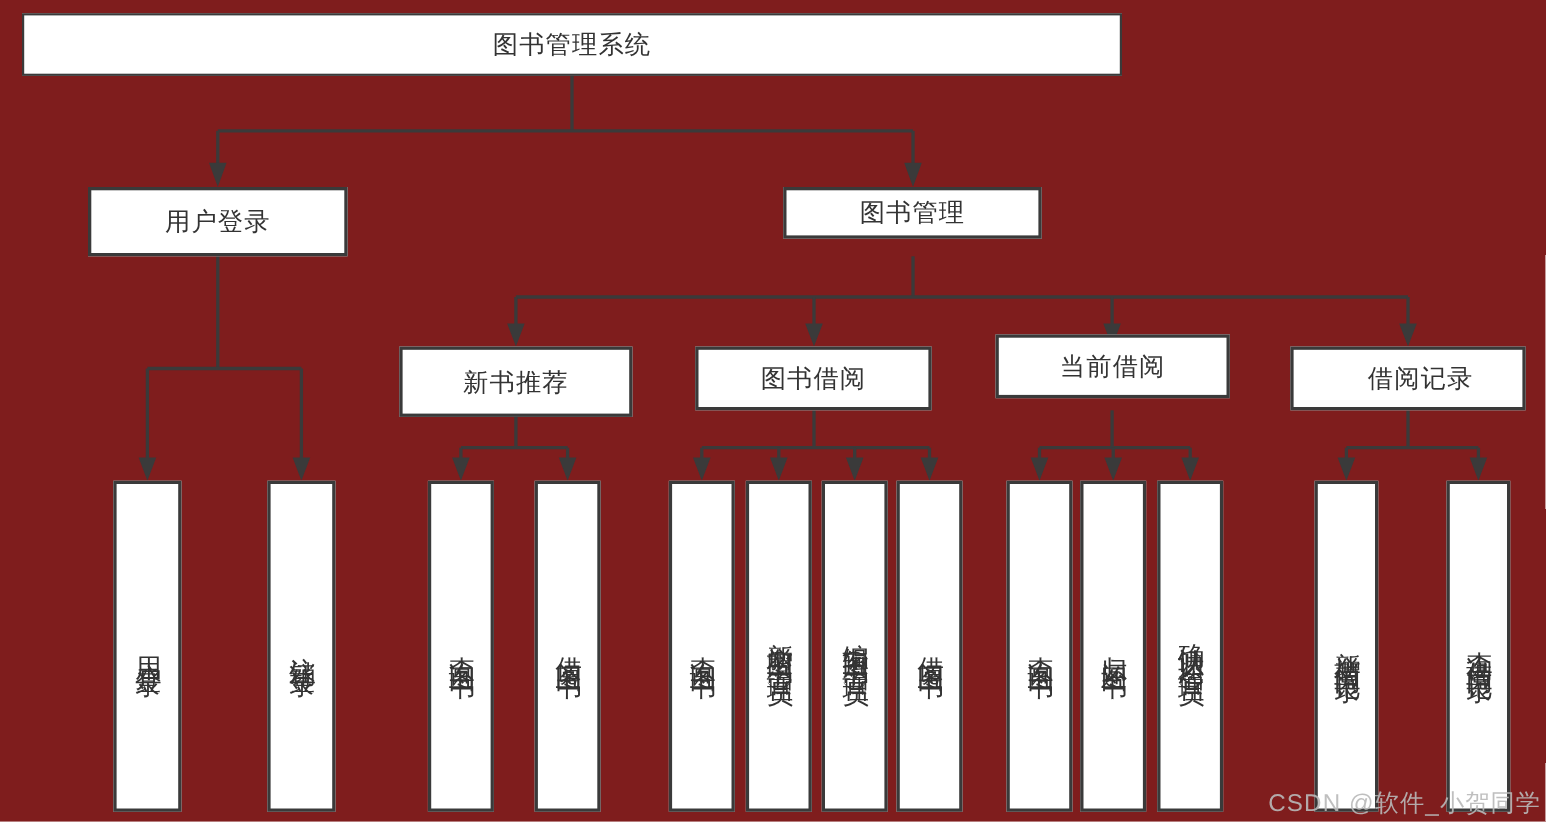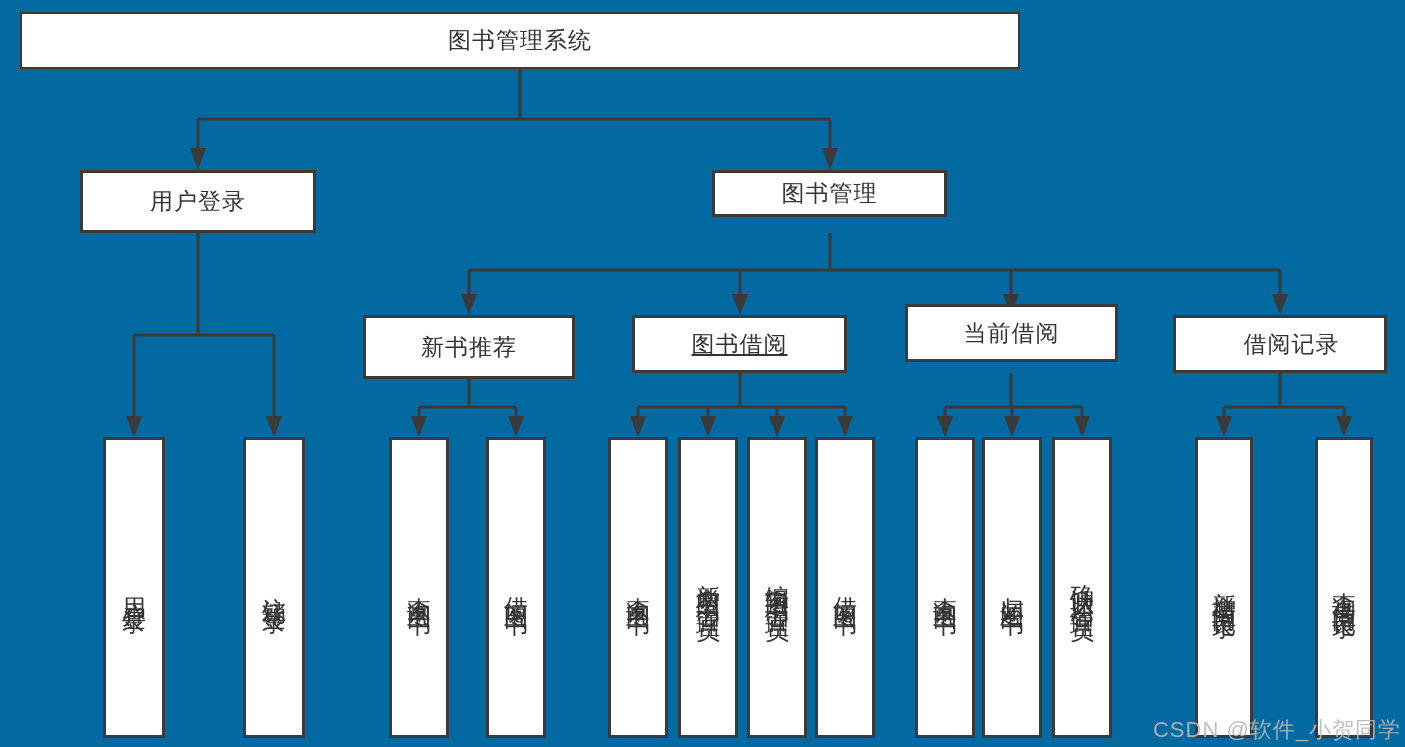--- a/index.html
+++ b/index.html
@@ -5,21 +5,21 @@
   html, body {
     margin: 0;
     padding: 0;
     background: #ffffff;
     font-family: "Liberation Sans", "DejaVu Sans", sans-serif;
   }
   #stage {
     position: relative;
     width: 1405px;
     height: 747px;
-    background: #0369a1;
+    background: #7f1d1d;
     overflow: hidden;
   }
   #connectors {
     position: absolute;
     left: 0; top: 0;
     width: 1405px;
     height: 747px;
     z-index: 1;
   }
   .box {
@@ -142,21 +142,21 @@
   <div class="box" style="left:80px; top:170px; width:236px; height:63px;">
     <span class="hlabel">用户登录</span>
   </div>
   <div class="box" style="left:712px; top:170px; width:235px; height:47px;">
     <span class="hlabel">图书管理</span>
   </div>
 
   <div class="box" style="left:363px; top:315px; width:212px; height:64px;">
     <span class="hlabel">新书推荐</span>
   </div>
-  <div class="box" style="left:632px; top:315px; width:215px; height:58px;text-decoration:underline;">
+  <div class="box" style="left:632px; top:315px; width:215px; height:58px;">
     <span class="hlabel">图书借阅</span>
   </div>
   <div class="box" style="left:905px; top:304px; width:213px; height:58px;">
     <span class="hlabel">当前借阅</span>
   </div>
   <div class="box" style="left:1173px; top:315px; width:214px; height:58px;padding-left:23px;">
     <span class="hlabel">借阅记录</span>
   </div>
 
   <div class="box" style="left:103px; top:437px; width:62px; height:301px;">

